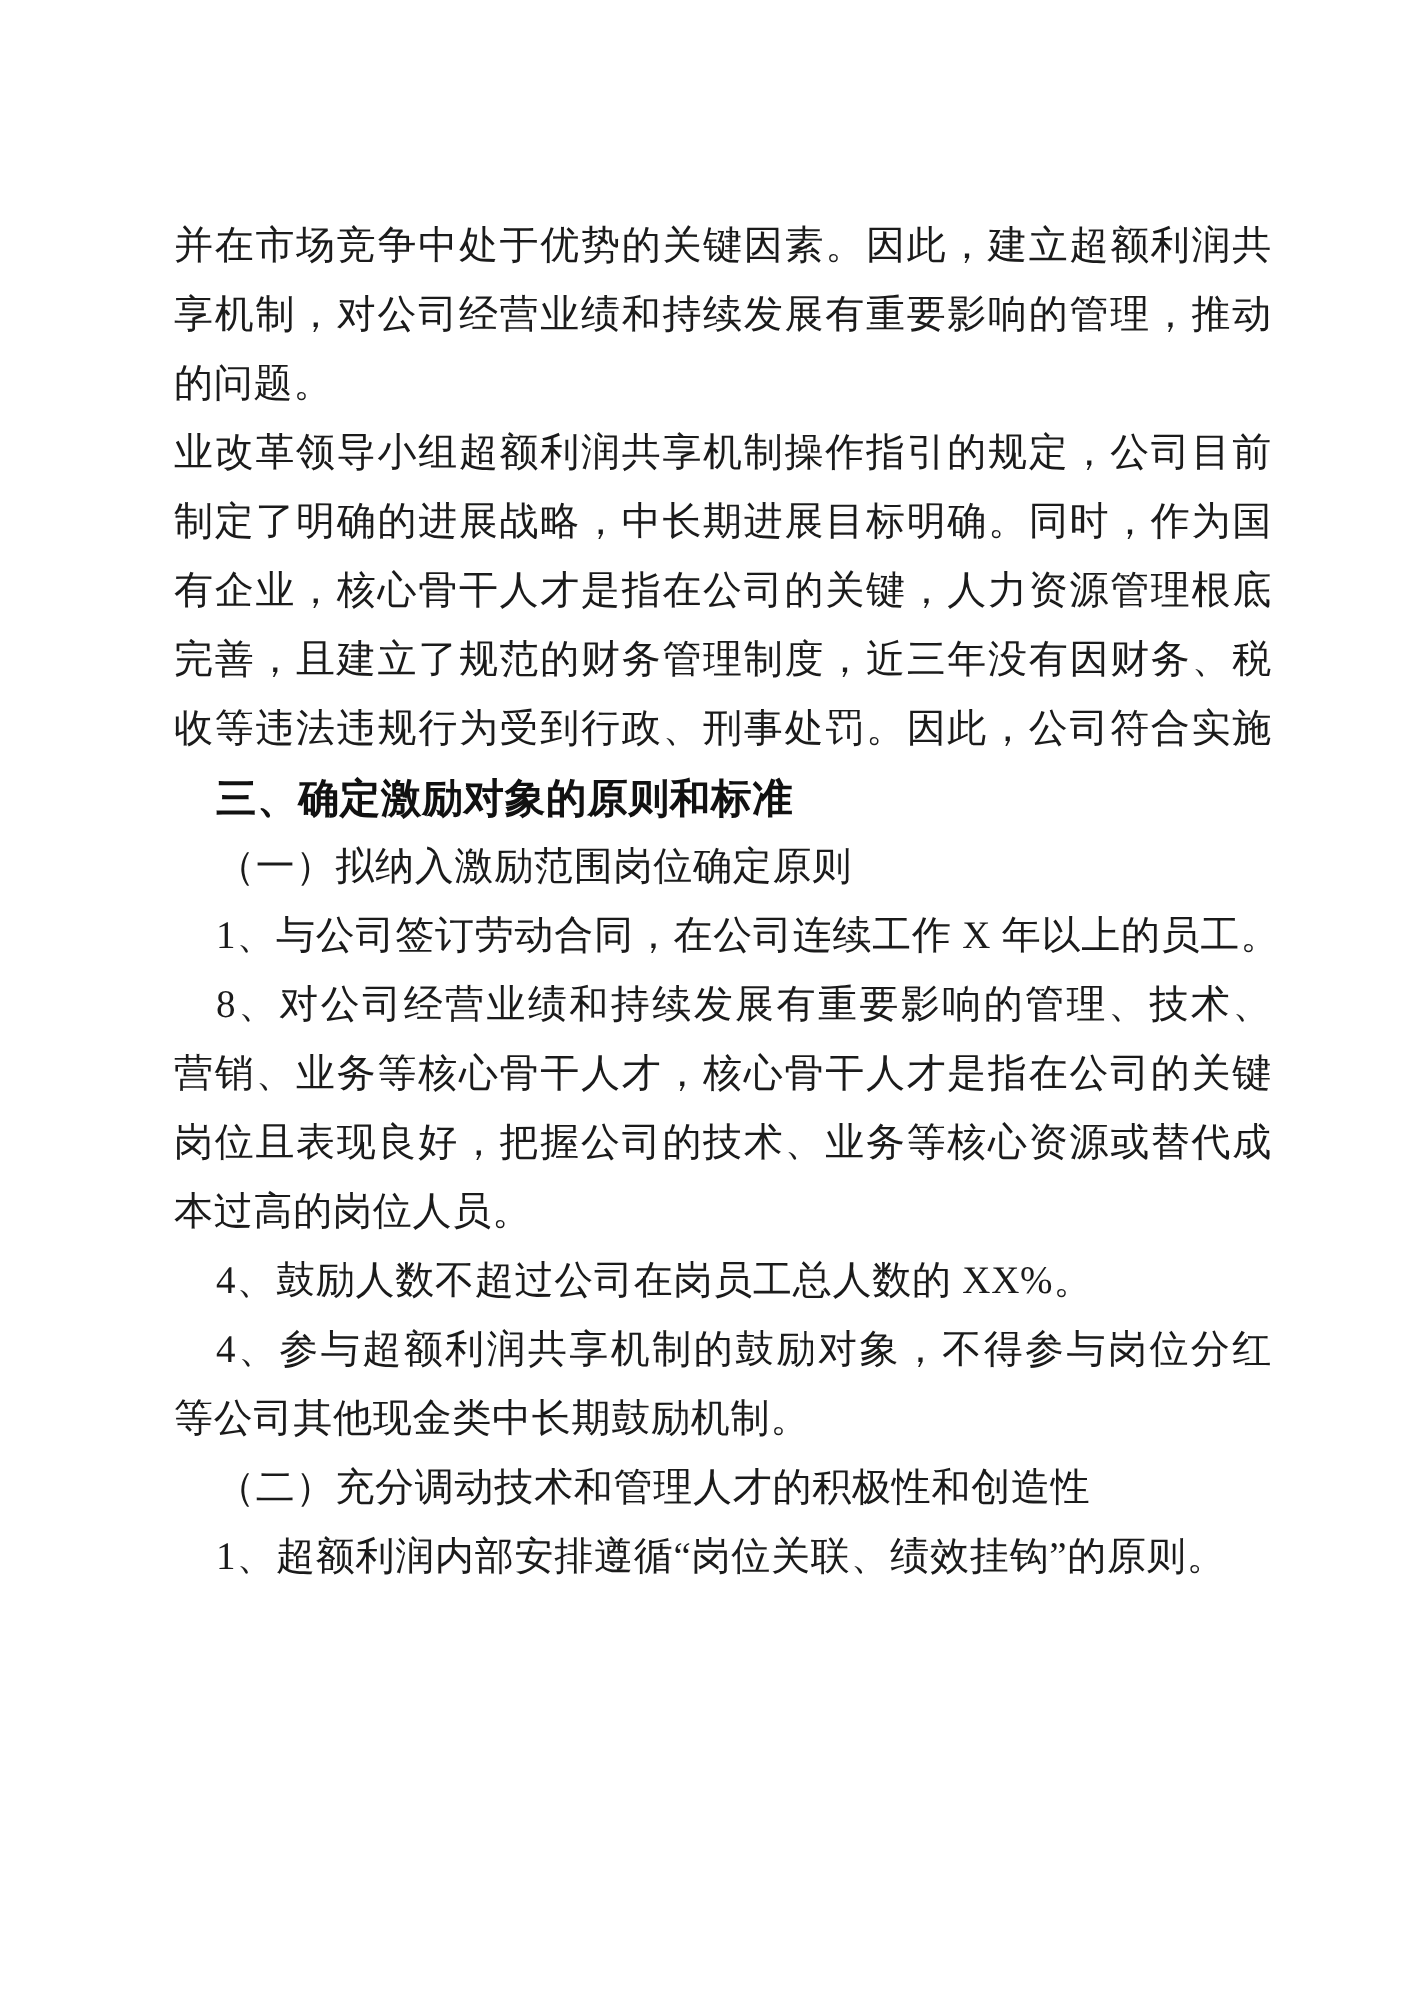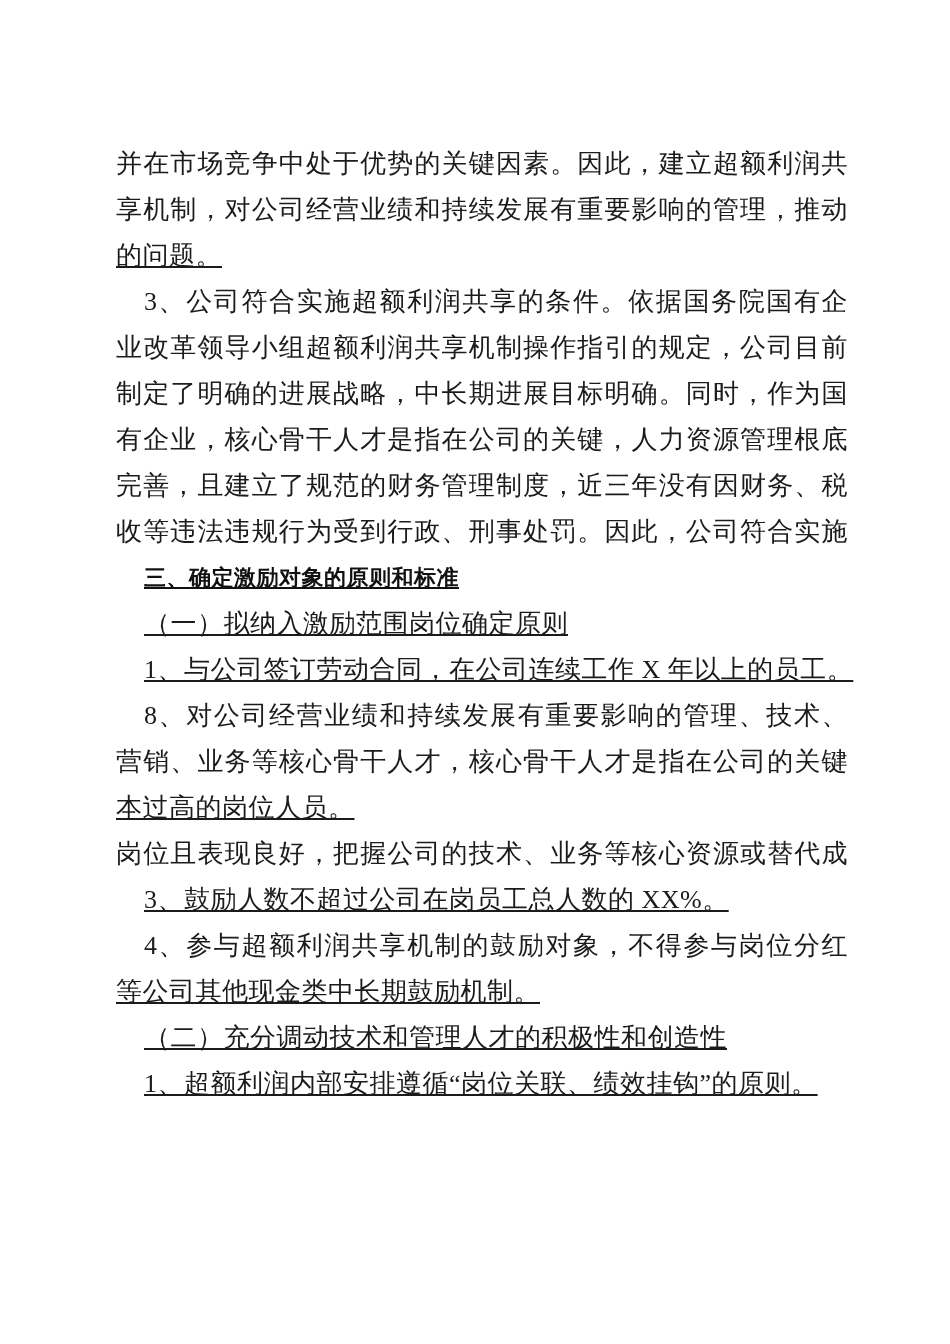--- a/index.html
+++ b/index.html
@@ -33,56 +33,54 @@
     text-align: justify;
     text-align-last: justify;
     -moz-text-align-last: justify;
     text-justify: inter-character;
     white-space: normal;
     overflow: hidden;
   }
   
   .nat {
     white-space: nowrap;
-    text-decoration: underline;
   }
   .indent {
     text-indent: 28px;
   }
   .heading {
     font-family: "Liberation Sans", "DejaVu Sans", sans-serif;
     font-weight: bold;
-    font-size: 22px;
+    font-size: 27px;
     color: #111111;
   }
   .kaiti {
     
     font-family: "Liberation Serif", "DejaVu Serif", serif;
   }
 </style>
 </head>
 <body>
 
 <div class="page">
   <div class="text-block">
     <div class="line just">并在市场竞争中处于优势的关键因素。因此，建立超额利润共</div>
     <div class="line just">享机制，对公司经营业绩和持续发展有重要影响的管理，推动现</div>
     <div class="line nat">的问题。</div>
-    <div class="line just indent">3、公司符合实施超额利润共享的条件。依据国务院国有企</div>
     <div class="line just">业改革领导小组超额利润共享机制操作指引的规定，公司目前</div>
     <div class="line just">制定了明确的进展战略，中长期进展目标明确。同时，作为国</div>
     <div class="line just">有企业，核心骨干人才是指在公司的关键，人力资源管理根底</div>
     <div class="line just">完善，且建立了规范的财务管理制度，近三年没有因财务、税</div>
     <div class="line just">收等违法违规行为受到行政、刑事处罚。因此，公司符合实施</div>
     <div class="line heading nat indent">三、确定激励对象的原则和标准</div>
     <div class="line kaiti nat indent">（一）拟纳入激励范围岗位确定原则</div>
     <div class="line nat indent">1、与公司签订劳动合同，在公司连续工作 X 年以上的员工。</div>
     <div class="line just indent">8、对公司经营业绩和持续发展有重要影响的管理、技术、</div>
     <div class="line just">营销、业务等核心骨干人才，核心骨干人才是指在公司的关键</div>
+    <div class="line just">岗位且表现良好，把握公司的技术、业务等核心资源或替代成</div>
     <div class="line nat">本过高的岗位人员。</div>
-    <div class="line just">岗位且表现良好，把握公司的技术、业务等核心资源或替代成</div>
-    <div class="line nat indent">3、鼓励人数不超过公司在岗员工总人数的 XX%。</div>
+    <div class="line nat indent">4、鼓励人数不超过公司在岗员工总人数的 XX%。</div>
     <div class="line just indent">4、参与超额利润共享机制的鼓励对象，不得参与岗位分红</div>
     <div class="line nat">等公司其他现金类中长期鼓励机制。</div>
     <div class="line kaiti nat indent">（二）充分调动技术和管理人才的积极性和创造性</div>
     <div class="line nat indent">1、超额利润内部安排遵循“岗位关联、绩效挂钩”的原则。</div>
   </div>
 </div>
 
 </body></html>

